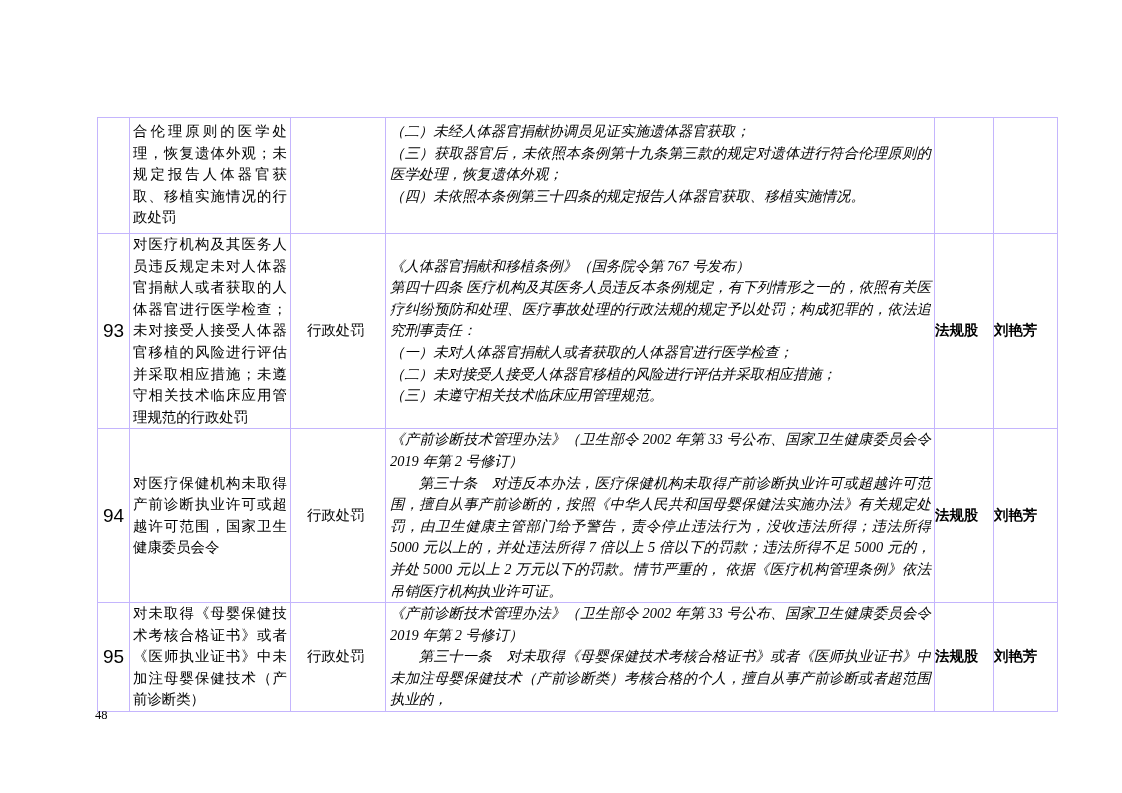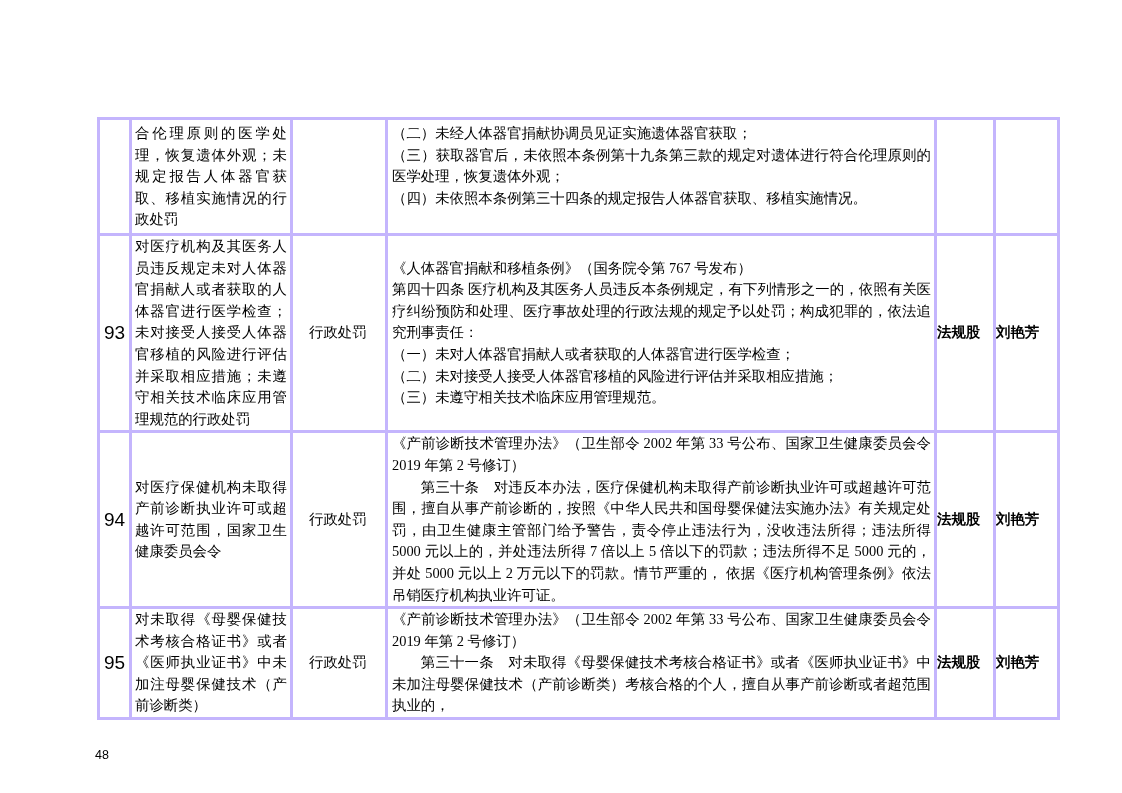--- a/index.html
+++ b/index.html
@@ -14,53 +14,52 @@
   }
   .penalty-table {
     position: absolute;
     left: 97px;
     top: 117px;
     border-collapse: collapse;
     table-layout: fixed;
     width: 960px;
   }
   .penalty-table td {
-    border: 3px solid #c4b5fd;
+    border: 1px solid #c4b5fd;
     padding: 0;
     vertical-align: middle;
     overflow: hidden;
     font-size: 14.4px;
     line-height: 21.6px;
   }
   tr.r0 { height: 116px; }
   tr.r1 { height: 195px; }
   tr.r2 { height: 149px; }
   tr.r3 { height: 84px; }
 
   td.no-cell {
     text-align: center;
     font-family: "Liberation Sans", "DejaVu Sans", sans-serif;
     font-size: 19px;
   }
   td.item-cell { padding: 0 3px; }
   td.item-cell .item-text { text-align: justify; }
   td.type-cell { padding-left: 16px; text-align: left; }
-  td.basis-cell { padding: 0 3px 0 4px; }
+  td.basis-cell { padding: 0 3px 0 4px; font-style: italic; }
   td.basis-cell p { margin: 0; text-align: justify; }
   td.basis-cell p.p-indent2 { text-indent: 2em; }
   td.dept-cell, td.person-cell { text-align: left; font-weight: bold; }
   td.v-top { vertical-align: top; padding-top: 3px; }
 
   .page-number {
     position: absolute;
     left: 95px;
     top: 708px;
-    font-family: Liberation Sans, sans-serif;
+    font-family: Liberation Serif, serif;
     font-size: 12.5px;
-    margin-top: 40px;
   }
 </style>
 </head>
 <body>
 
 <div>
 
   <table class="penalty-table">
     <colgroup>
       <col style="width:32px">

